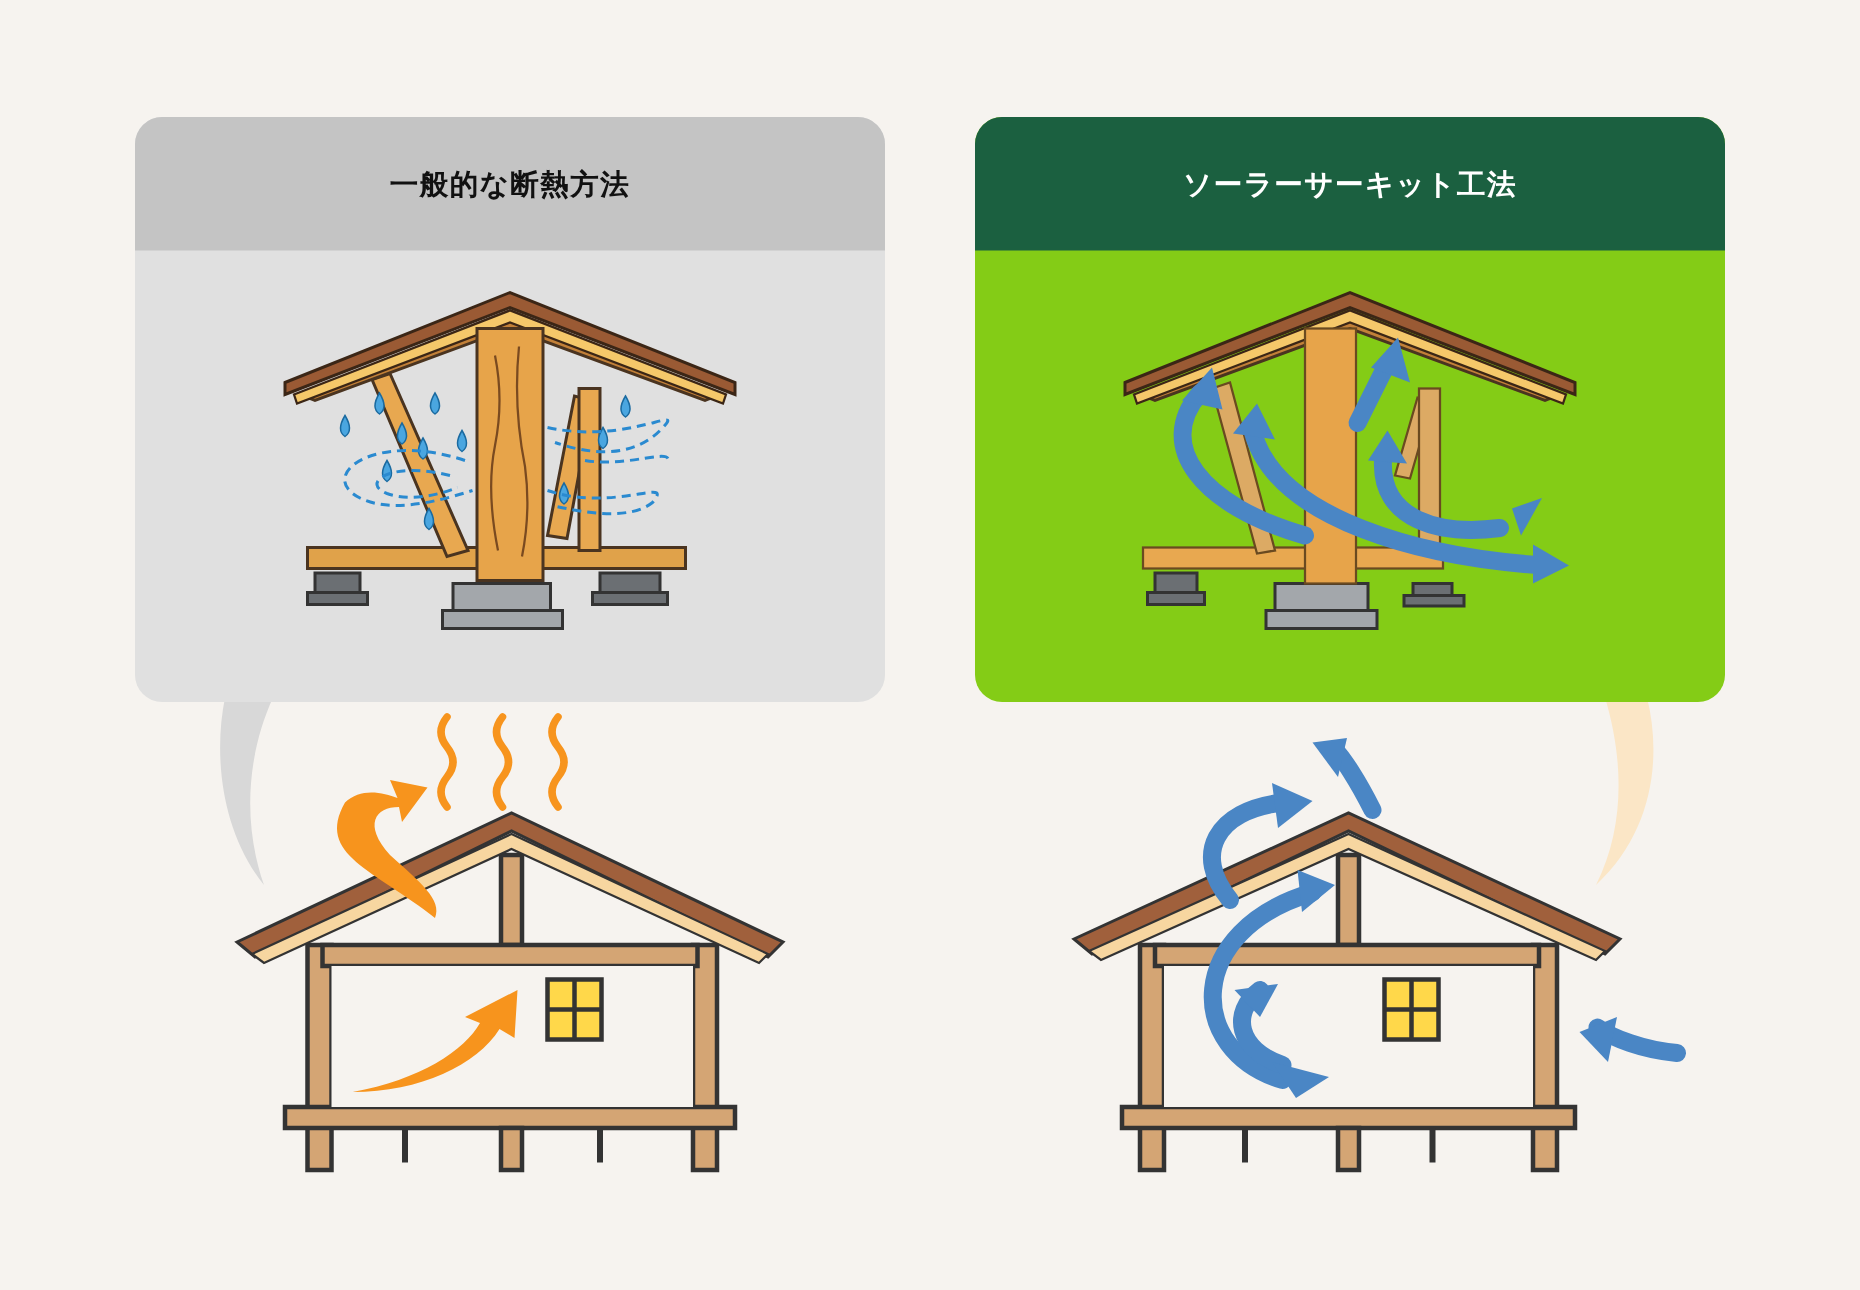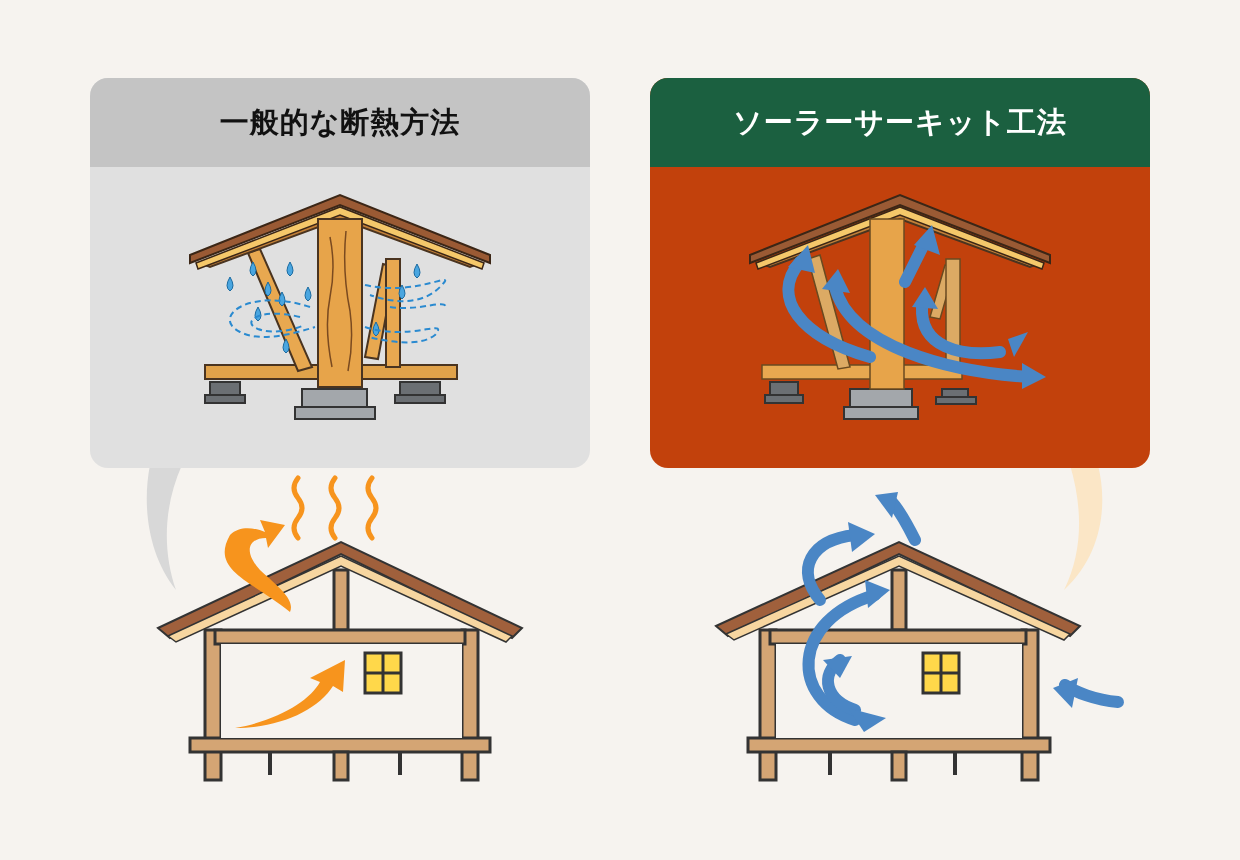--- a/index.html
+++ b/index.html
@@ -1,20 +1,20 @@
 <!DOCTYPE html>
 <html><head>
 <meta charset="utf-8">
 <style>
   html,body{margin:0;padding:0;}
   body{width:1240px;height:860px;background:#f6f3ef;position:relative;overflow:hidden;font-family:"DejaVu Sans","Liberation Sans",sans-serif;}
   .panel{position:absolute;top:78px;width:500px;height:390px;border-radius:18px;overflow:hidden;}
   .panel-left{left:90px;background:#e0e0e0;}
-  .panel-right{left:650px;background:#c2410c;}
-  .panel-head{height:89px;display:flex;align-items:center;justify-content:center;font-size:29px;font-weight:bold;letter-spacing:1px;}
+  .panel-right{left:650px;background:#84cc16;}
+  .panel-head{height:89px;display:flex;align-items:center;justify-content:center;font-size:19px;font-weight:bold;letter-spacing:1px;}
   .panel-left .panel-head{background:#c4c4c4;color:#111;}
   .panel-right .panel-head{background:#1b6040;color:#fff;}
   .panel-illus{position:absolute;left:0;top:89px;width:500px;height:301px;}
   .tail{position:absolute;}
   .house{position:absolute;top:470px;}
 </style>
 </head>
 <body>
 
 <svg class="tail" style="left:140px;top:465px" width="60" height="130" viewBox="0 0 60 130">

